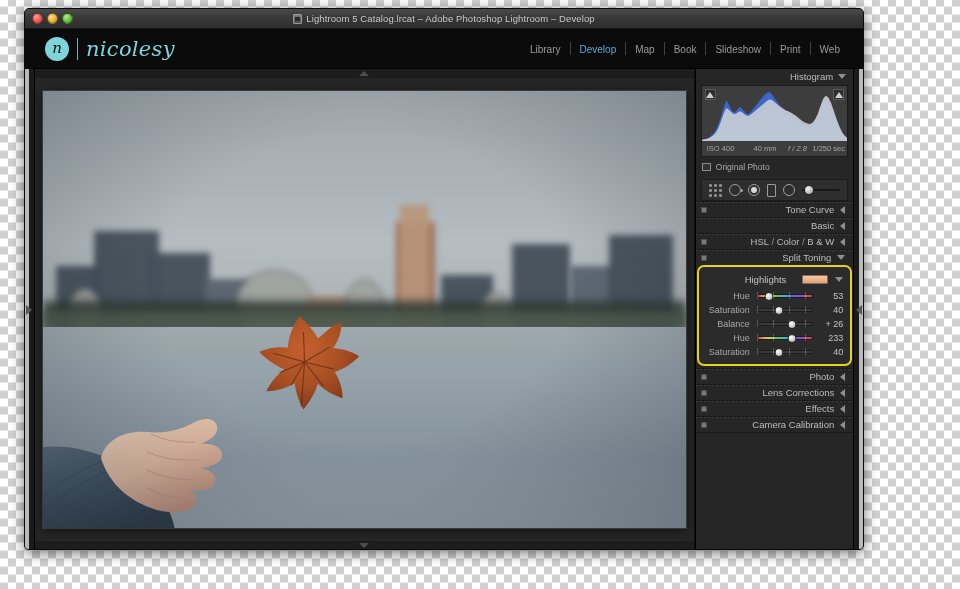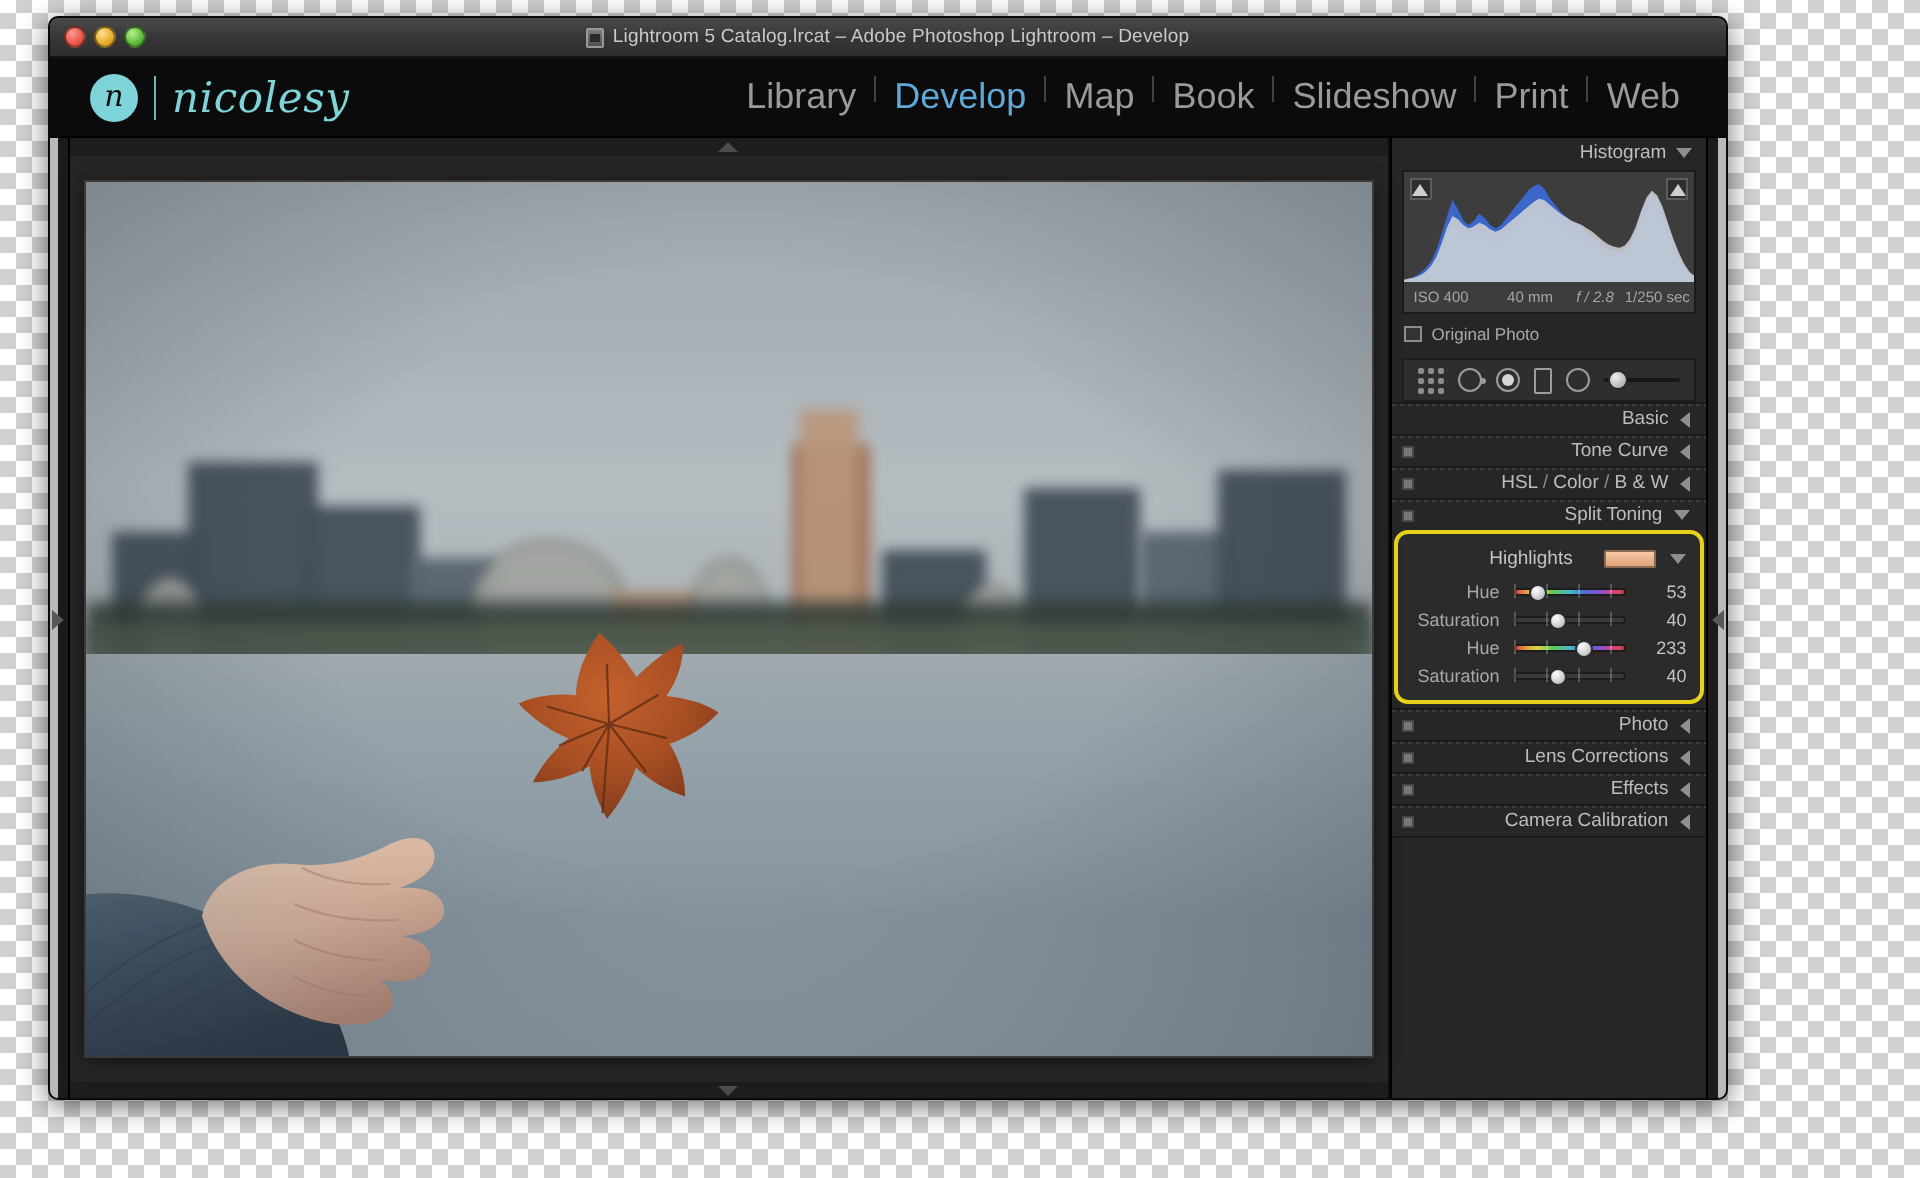--- a/index.html
+++ b/index.html
@@ -69,21 +69,21 @@
     background: #7ed4d8;
     display: flex; align-items: center; justify-content: center;
     color: #0b0b0b; font-family: "DejaVu Serif", serif;
     font-style: italic; font-size: 15px; line-height: 1;
   }
   #logo-div { width: 1px; height: 22px; background: #7ed4d8; opacity: .85; }
   #logo-text {
     color: #7ed4d8; font-family: "DejaVu Serif", serif;
     font-style: italic; font-size: 21px; letter-spacing: .3px;
   }
-  #modules { display: flex; align-items: flex-start; font-size: 18px; }
+  #modules { display: flex; align-items: flex-end; font-size: 10px; }
   #modules .mod {
     color: #9a9a9a; padding: 0 9px; cursor: default;
     font-family: "Liberation Sans", sans-serif;
   }
   #modules .mod.active { color: #5fa8d8; }
   #modules .sep { width: 1px; height: 13px; background: #414141; }
 
   
   #work {
     position: relative;
@@ -636,27 +636,27 @@
         </div>
         <div id="tool-slider">
           <span class="track"></span>
             <span class="knob"></span>
         </div>
       </div>
 
       <div id="panel-list">
           <div class="panel-header">
             <div class="dotted-rule"></div>
-            <span>Basic</span>
+            <div class="dot-sw"></div>
+            <span>Tone Curve</span>
             <span class="tri-left"></span>
           </div>
           <div class="panel-header">
             <div class="dotted-rule"></div>
-            <div class="dot-sw"></div>
-            <span>Tone Curve</span>
+            <span>Basic</span>
             <span class="tri-left"></span>
           </div>
           <div class="panel-header ph-hsl">
             <div class="dotted-rule"></div>
             <div class="dot-sw"></div>
             <span><span>HSL </span><span class="g">/ </span><span>Color </span><span class="g">/ </span><span>B &amp; W </span></span>
             <span class="tri-left"></span>
           </div>
           <div class="panel-header">
             <div class="dotted-rule"></div>
@@ -682,20 +682,29 @@
             <div class="slider-row">
               <div class="sl-label">Saturation</div>
               <div class="sl-track-wrap">
                 <div class="sl-track"></div>
                 <div class="sl-ticks"></div>
                 <div class="sl-knob" style="left: 40%;"></div>
               </div>
               <div class="sl-value">40</div>
             </div>
             <div class="slider-row">
+              <div class="sl-label">Balance</div>
+              <div class="sl-track-wrap">
+                <div class="sl-track"></div>
+                <div class="sl-ticks"></div>
+                <div class="sl-knob" style="left: 62%;"></div>
+              </div>
+              <div class="sl-value">+ 26</div>
+            </div>
+            <div class="slider-row">
               <div class="sl-label">Hue</div>
               <div class="sl-track-wrap">
                 <div class="sl-track hue"></div>
                 <div class="sl-ticks"></div>
                 <div class="sl-knob" style="left: 63%;"></div>
               </div>
               <div class="sl-value">233</div>
             </div>
             <div class="slider-row">
               <div class="sl-label">Saturation</div>

